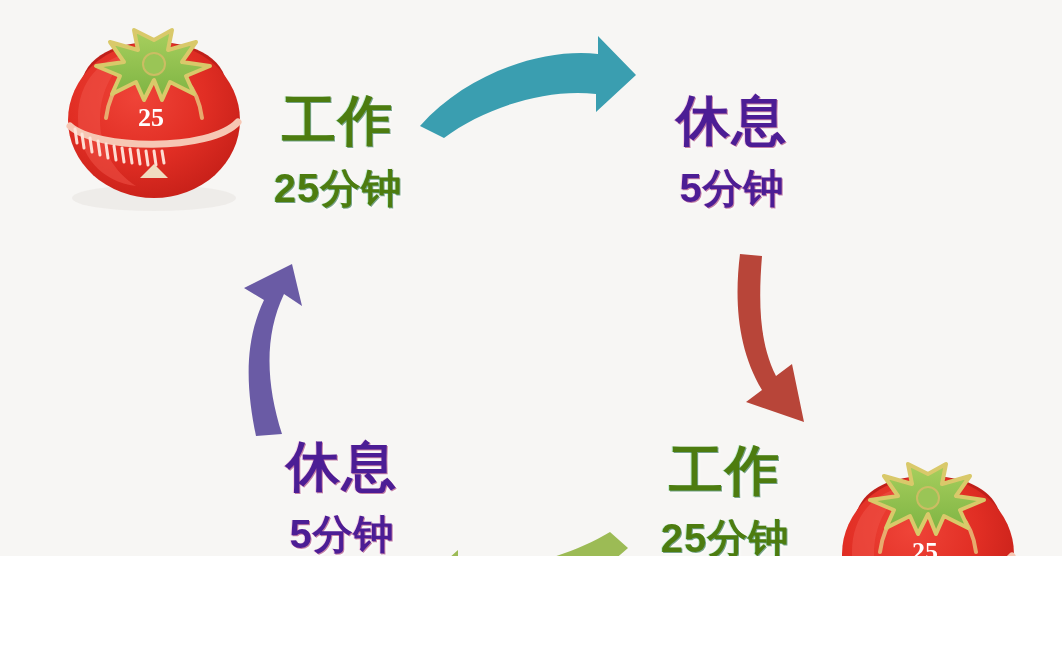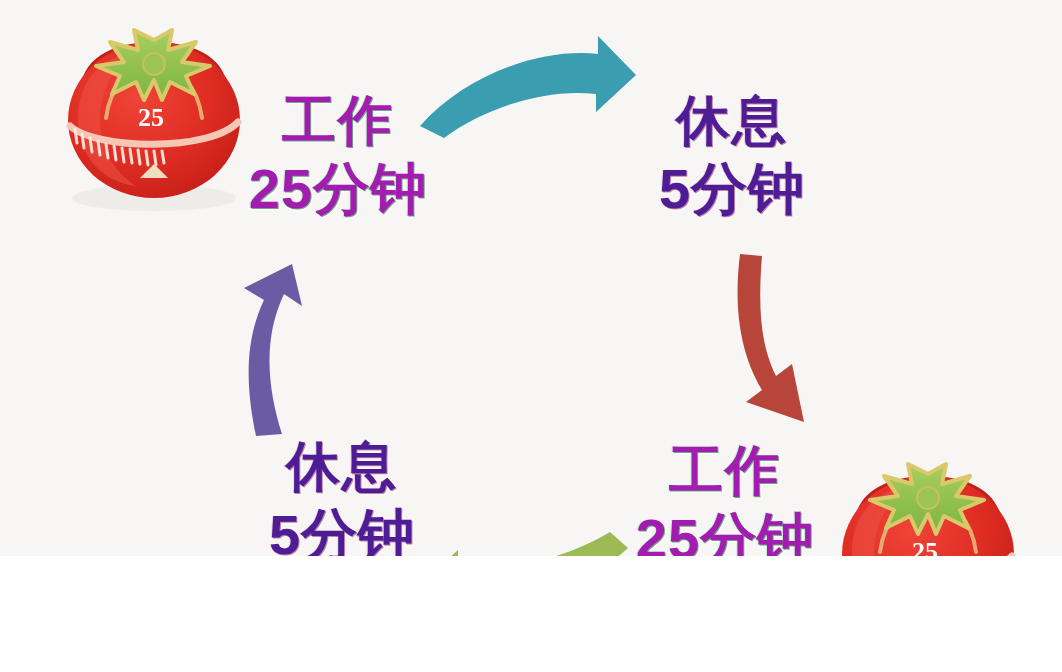--- a/index.html
+++ b/index.html
@@ -22,28 +22,28 @@
     line-height: 1.04;
     user-select: none;
   }
   .label-title {
     font-size: 54px;
     font-weight: 700;
     letter-spacing: 2px;
     white-space: nowrap;
   }
   .label-sub {
-    font-size: 56px;
+    font-size: 40px;
     font-weight: 700;
     letter-spacing: 1px;
     white-space: nowrap;
-    margin-top: 12px;
+    margin-top: 20px;
   }
   .green-text {
-    color: #a21caf;
+    color: #4d7c0f;
     text-shadow:
        1px 1px 0 rgba(10,90,45,0.55),
       -1px 0px 0 rgba(150,230,180,0.55),
        2px 2px 3px rgba(255,255,255,0.8);
   }
   .pink-text {
     color: #4c1d95;
     text-shadow:
        1px 1px 0 rgba(150,30,95,0.55),
       -1px 0px 0 rgba(245,185,220,0.6),

